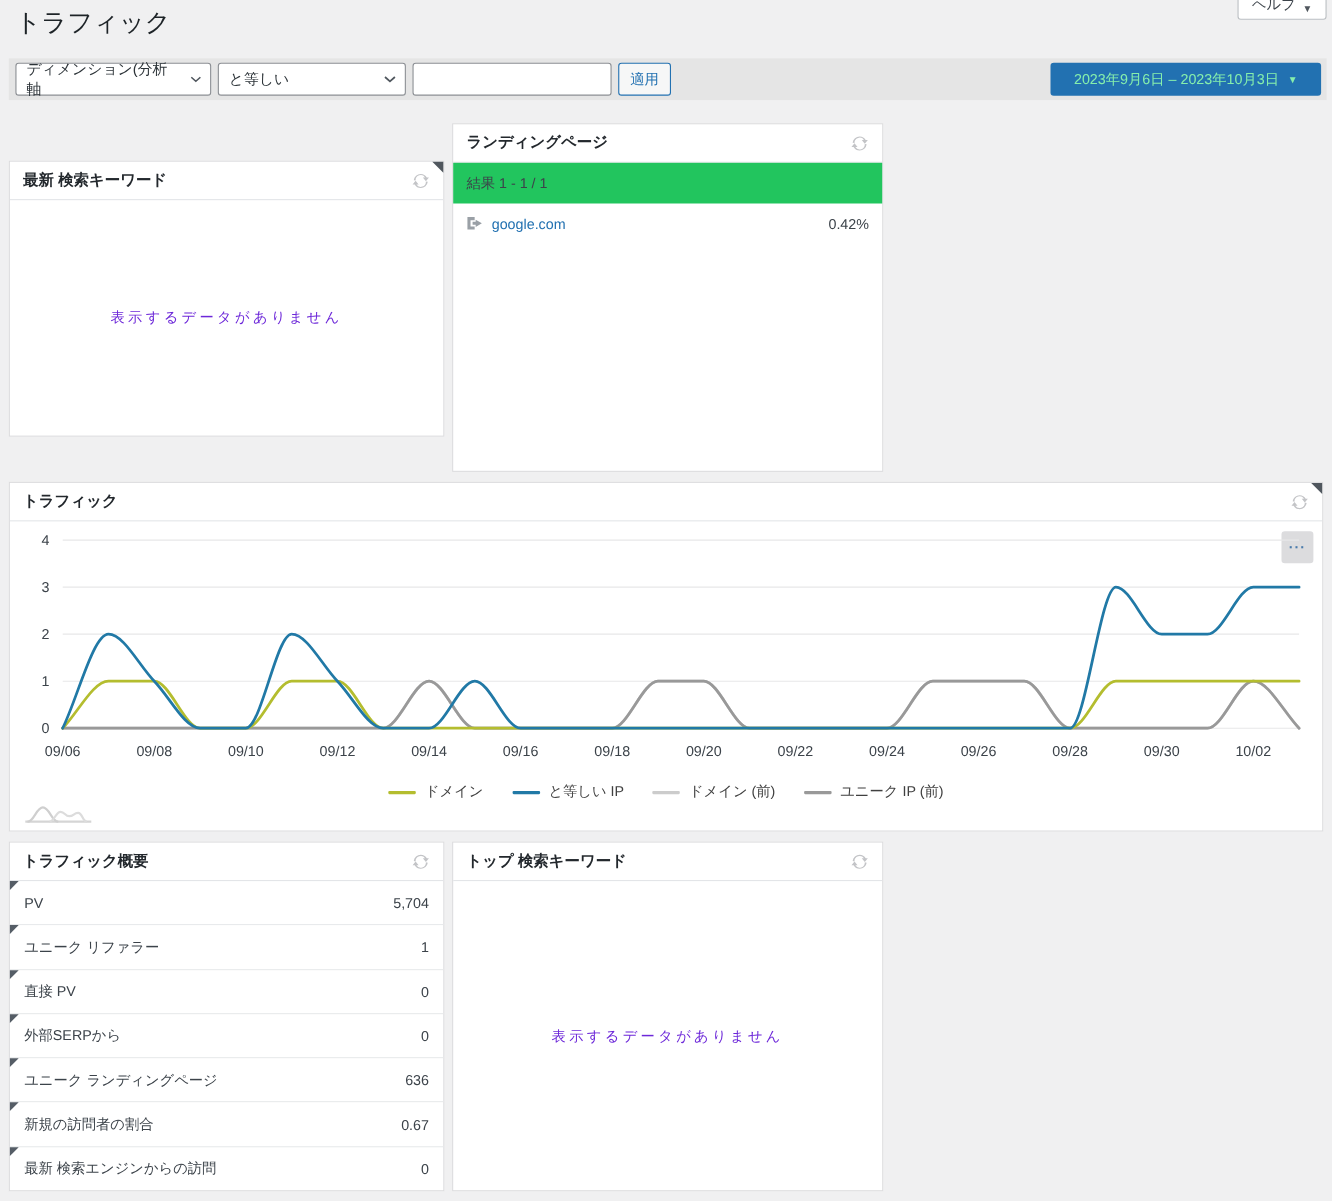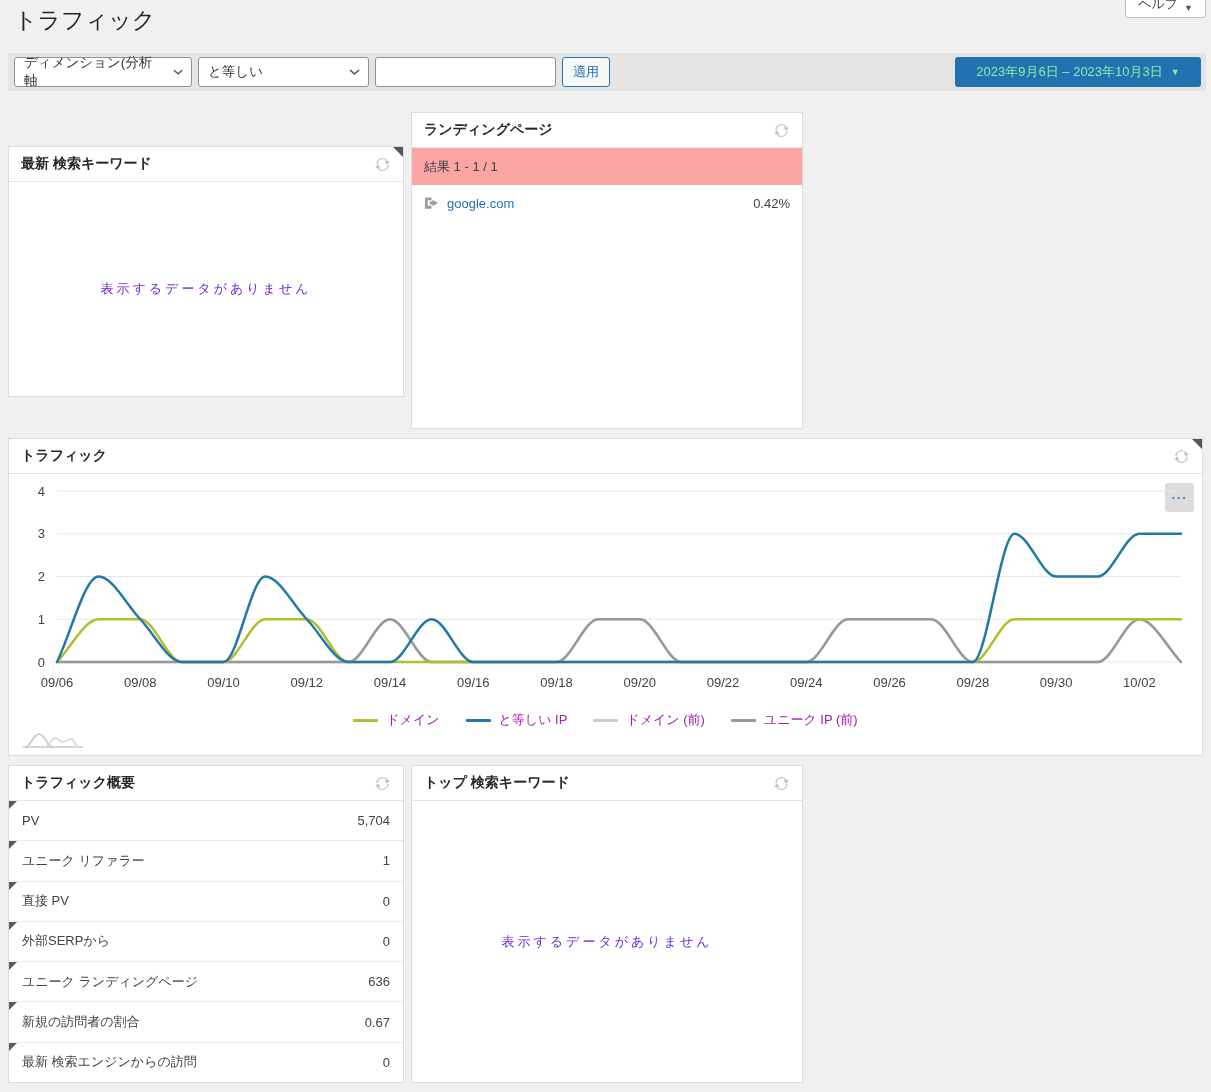--- a/index.html
+++ b/index.html
@@ -42,35 +42,35 @@
   .panel-title { font-size:14px; font-weight:bold; color:#23282d; }
   .refresh { width:17px; height:17px; cursor:pointer; flex:none; }
 
   .corner-tr { position:absolute; top:0; right:0; width:0; height:0;
     border-top:10px solid #50575e; border-left:10px solid transparent; }
 
   .empty-box { position:absolute; left:0; right:0; top:35px; bottom:0; display:flex; align-items:center;
     justify-content:center; }
   .empty-text { font-size:13px; color:#6d28d9; letter-spacing:3px; }
 
-  .results-bar { height:37px; background:#fca5a5; display:flex; align-items:center; padding:0 12px;
+  .results-bar { height:37px; background:#22c55e; display:flex; align-items:center; padding:0 12px;
     font-size:13px; color:#3c434a; }
   .ref-row { height:36px; display:flex; align-items:center; padding:0 12px; font-size:13px; }
   .ref-row .exit-icon { margin-right:8px; display:flex; }
   .ref-link { color:#2271b1; text-decoration:none; cursor:pointer; }
   .ref-val { margin-left:auto; color:#3c434a; }
 
   .chart-menu-btn { position:absolute; right:8px; top:44px; width:29px; height:29px; background:#dcdcde;
     border:none; border-radius:3px; color:#4a7bab; font-size:13px; font-weight:bold; letter-spacing:1px;
     cursor:pointer; line-height:20px; }
   #traffic-chart-svg { position:absolute; left:0; top:40px; }
   #traffic-chart-svg text { font-family:"Liberation Sans","DejaVu Sans",sans-serif; font-size:13px; fill:#3c434a; }
   .chart-legend { position:absolute; left:0; right:0; top:272px; display:flex; justify-content:center;
     gap:26px; align-items:center; }
-  .legend-item { display:flex; align-items:center; gap:8px; font-size:13px; color:#a21caf; cursor:pointer; }
+  .legend-item { display:flex; align-items:center; gap:8px; font-size:13px; color:#404040; cursor:pointer; }
   .legend-swatch { width:25px; height:3px; border-radius:1px; display:inline-block; }
   .spark { position:absolute; left:12px; bottom:4px; }
 
   .srow-list { flex:1; display:flex; flex-direction:column; }
   .srow { flex:1; position:relative; display:flex; align-items:center; justify-content:space-between;
     padding:0 13px; font-size:13px; color:#3c434a; border-bottom:1px solid #e8eaec; }
   .srow:last-child { border-bottom:none; }
   .srow .fold { position:absolute; left:0; top:0; width:0; height:0;
     border-top:8px solid #555d66; border-right:8px solid transparent; }
 </style>

